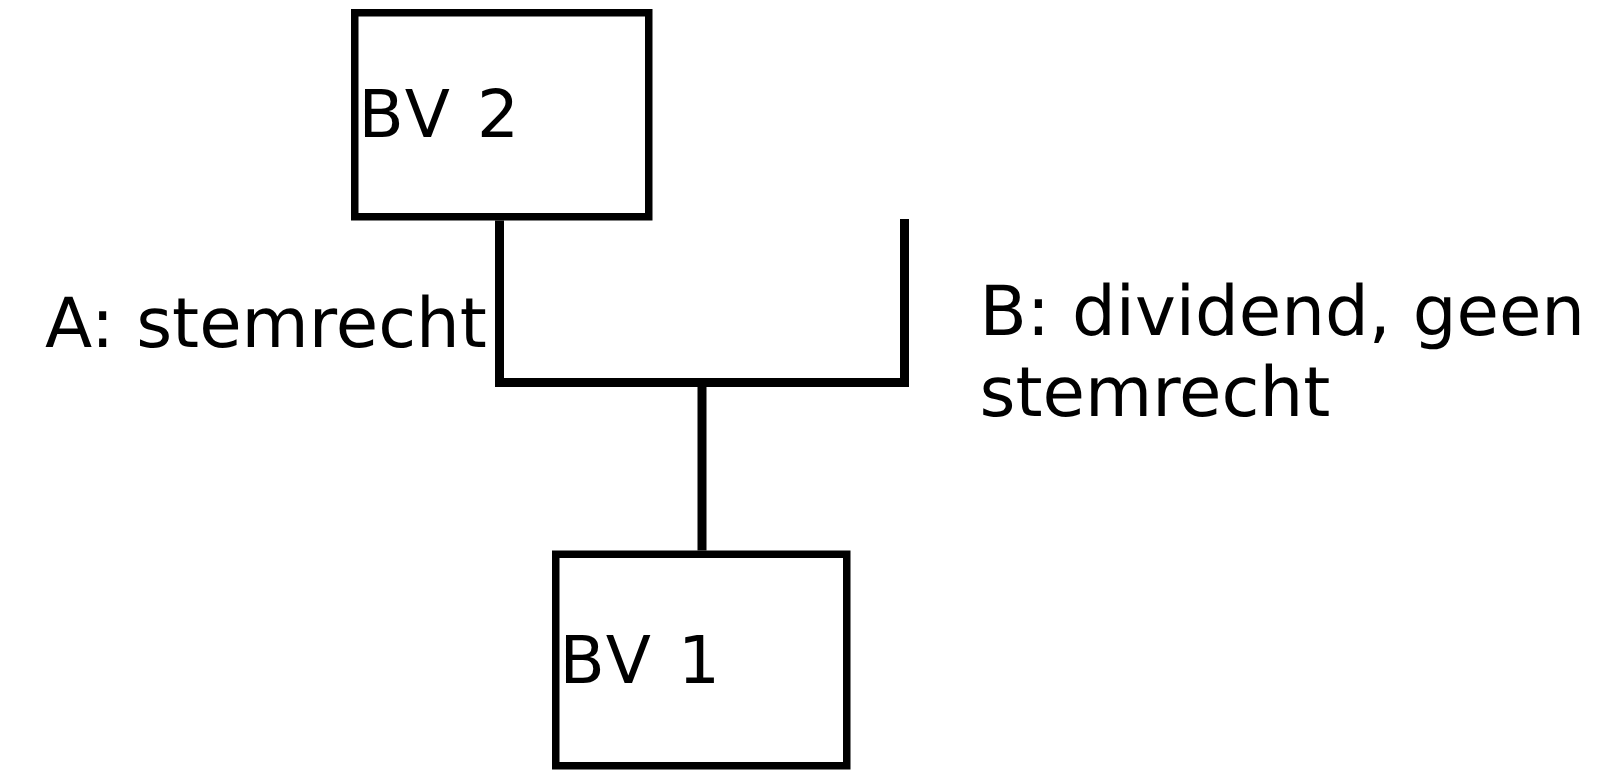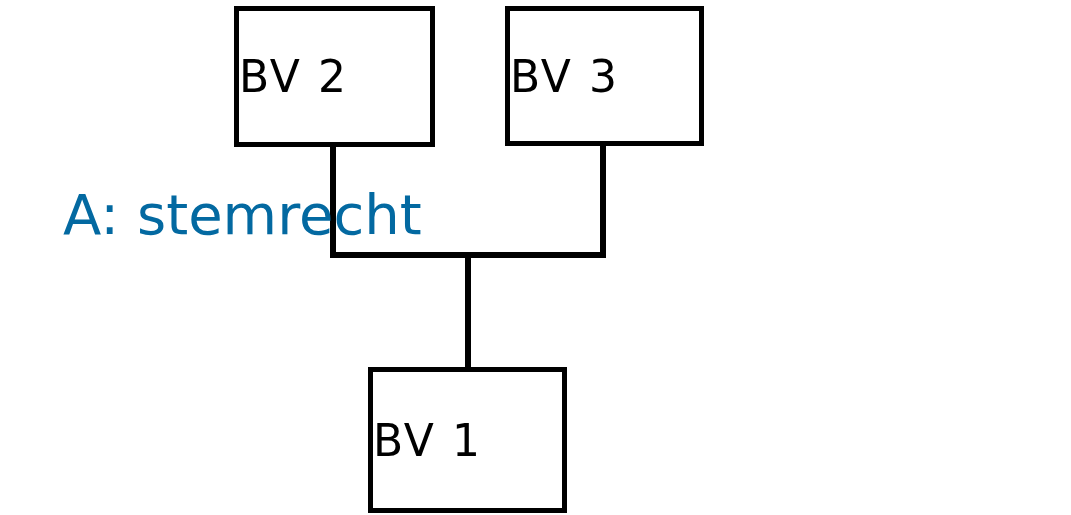--- a/index.html
+++ b/index.html
@@ -39,47 +39,45 @@
     position: absolute;
     background: #000000;
   }
   .line-v-bv2 { left: 330px; top: 147px; width: 6px;   height: 111px; }
   .line-v-bv3 { left: 600px; top: 146px; width: 6px;   height: 112px; }
   .line-h     { left: 330px; top: 252px; width: 276px; height: 6px;  }
   .line-v-mid { left: 465px; top: 252px; width: 6px;   height: 115px; }
 
   .annotation {
     position: absolute;
-    font-size: 56px;
+    font-size: 46px;
     line-height: 54px;
-    color: #0369a1;
+    color: #000000;
     white-space: pre-line;
-    margin-left: 33px;
   }
   .annotation-a { left: 30px;  top: 188px; }
   .annotation-b { left: 653px; top: 180px; }
 </style>
 </head>
 <body>
 
 <div class="canvas">
 
   <div class="node node-bv2">
     <span>BV 2</span>
   </div>
 
-  <div class="node node-bv3">
-    <span>BV 3</span>
-  </div>
 
   <div class="node node-bv1">
     <span>BV 1</span>
   </div>
 
   <div class="line line-v-bv2"></div>
   <div class="line line-v-bv3"></div>
   <div class="line line-h"></div>
   <div class="line line-v-mid"></div>
 
   <div class="annotation annotation-a">A: stemrecht</div>
 
+  <div class="annotation annotation-b">B: dividend, geen
+stemrecht</div>
 
 </div>
 
 </body></html>

